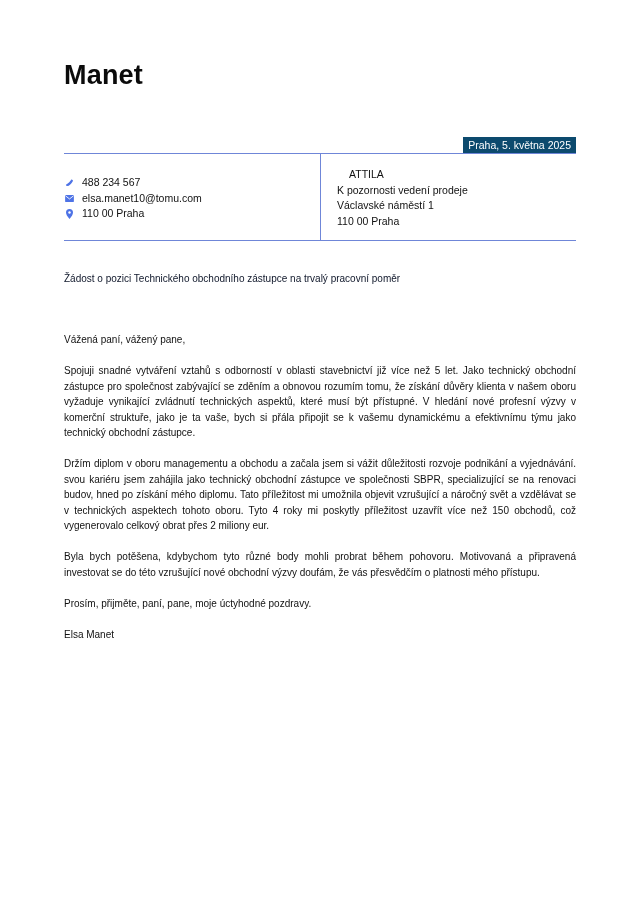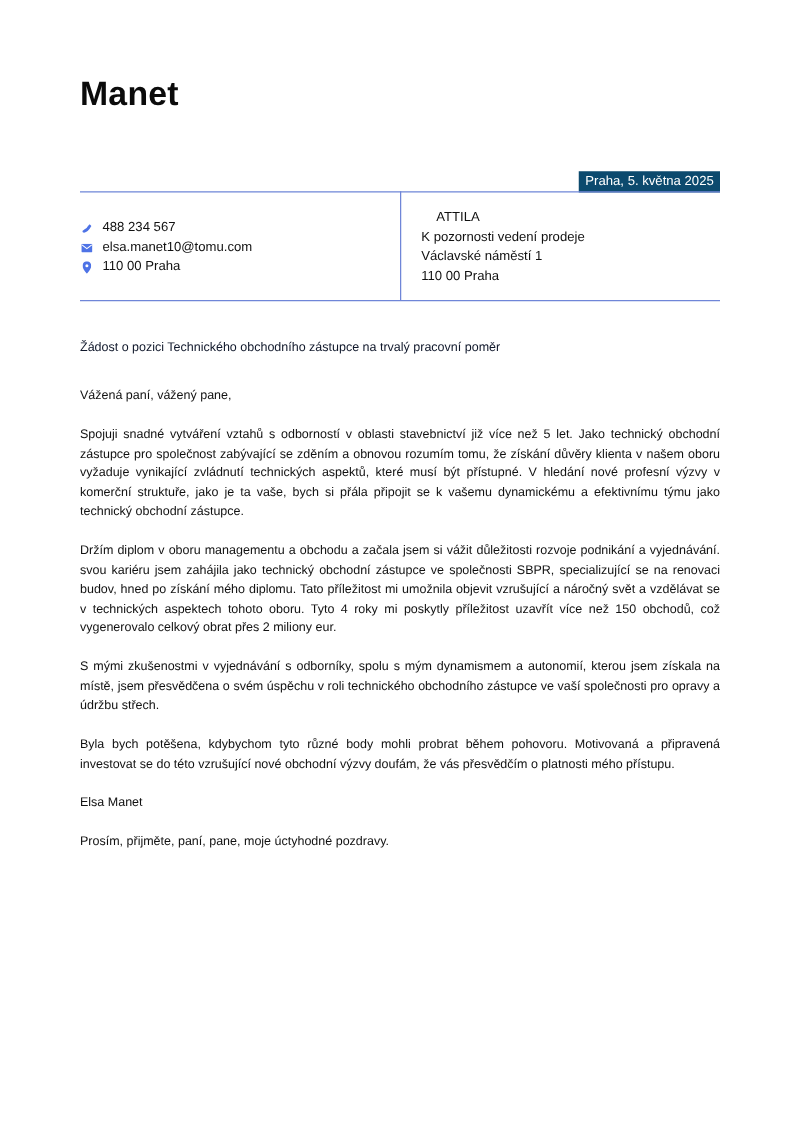--- a/index.html
+++ b/index.html
@@ -10,21 +10,21 @@
   .date-badge { position: absolute; right: 64px; top: 137px; background: #0c4a6e; color: #ffffff;
                 font-size: 10.5px; padding: 2px 5px; line-height: 13px; }
   .hline { position: absolute; left: 64px; width: 512px; height: 1px; background: #6f86d8; }
   .vline { position: absolute; left: 320px; top: 153px; width: 1px; height: 87px; background: #6f86d8; }
   .contact { position: absolute; left: 64px; top: 175px; font-size: 10.5px; line-height: 15.5px; }
   .contact-row { display: flex; align-items: center; }
   .ico { width: 10px; height: 10px; margin-right: 8px; display: inline-flex; align-items: center; justify-content: center; }
   .recipient { position: absolute; left: 337px; top: 167px; font-size: 10.5px; line-height: 15.5px; }
   .recipient .company { font-weight: normal; margin-left: 12px; }
   .subject { position: absolute; left: 64px; top: 273px; font-size: 10px; color: #0f172a; }
-  .body-text { position: absolute; left: 64px; top: 309px; width: 512px; font-size: 10px; line-height: 15.5px; }
+  .body-text { position: absolute; left: 64px; top: 332px; width: 512px; font-size: 10px; line-height: 15.5px; }
   .body-text p { margin: 0 0 15.5px 0; text-align: justify; }
 </style>
 </head>
 <body>
 
 <div class="name">
   <div>Manet</div>
 </div>
 
 <div class="date-badge">Praha, 5. května 2025</div>
@@ -68,17 +68,16 @@
   <div>Václavské náměstí 1</div>
   <div>110 00 Praha</div>
 </div>
 
 <div class="subject">Žádost o pozici Technického obchodního zástupce na trvalý pracovní poměr</div>
 
 <div class="body-text">
   <p>Vážená paní, vážený pane,</p>
   <p>Spojuji snadné vytváření vztahů s odborností v oblasti stavebnictví již více než 5 let. Jako technický obchodní zástupce pro společnost zabývající se zděním a obnovou rozumím tomu, že získání důvěry klienta v našem oboru vyžaduje vynikající zvládnutí technických aspektů, které musí být přístupné. V hledání nové profesní výzvy v komerční struktuře, jako je ta vaše, bych si přála připojit se k vašemu dynamickému a efektivnímu týmu jako technický obchodní zástupce.</p>
   <p>Držím diplom v oboru managementu a obchodu a začala jsem si vážit důležitosti rozvoje podnikání a vyjednávání. svou kariéru jsem zahájila jako technický obchodní zástupce ve společnosti SBPR, specializující se na renovaci budov, hned po získání mého diplomu. Tato příležitost mi umožnila objevit vzrušující a náročný svět a vzdělávat se v technických aspektech tohoto oboru. Tyto 4 roky mi poskytly příležitost uzavřít více než 150 obchodů, což vygenerovalo celkový obrat přes 2 miliony eur.</p>
-  <p>S mými zkušenostmi v vyjednávání s odborníky, spolu s mým dynamismem a autonomií, kterou jsem získala na místě, jsem přesvědčena o svém úspěchu v roli technického obchodního zástupce ve vaší společnosti pro opravy a údržbu střech.</p>
   <p>Byla bych potěšena, kdybychom tyto různé body mohli probrat během pohovoru. Motivovaná a připravená investovat se do této vzrušující nové obchodní výzvy doufám, že vás přesvědčím o platnosti mého přístupu.</p>
+  <p>Prosím, přijměte, paní, pane, moje úctyhodné pozdravy.</p>
   <p>Elsa Manet</p>
-  <p>Prosím, přijměte, paní, pane, moje úctyhodné pozdravy.</p>
 </div>
 
 </body></html>

